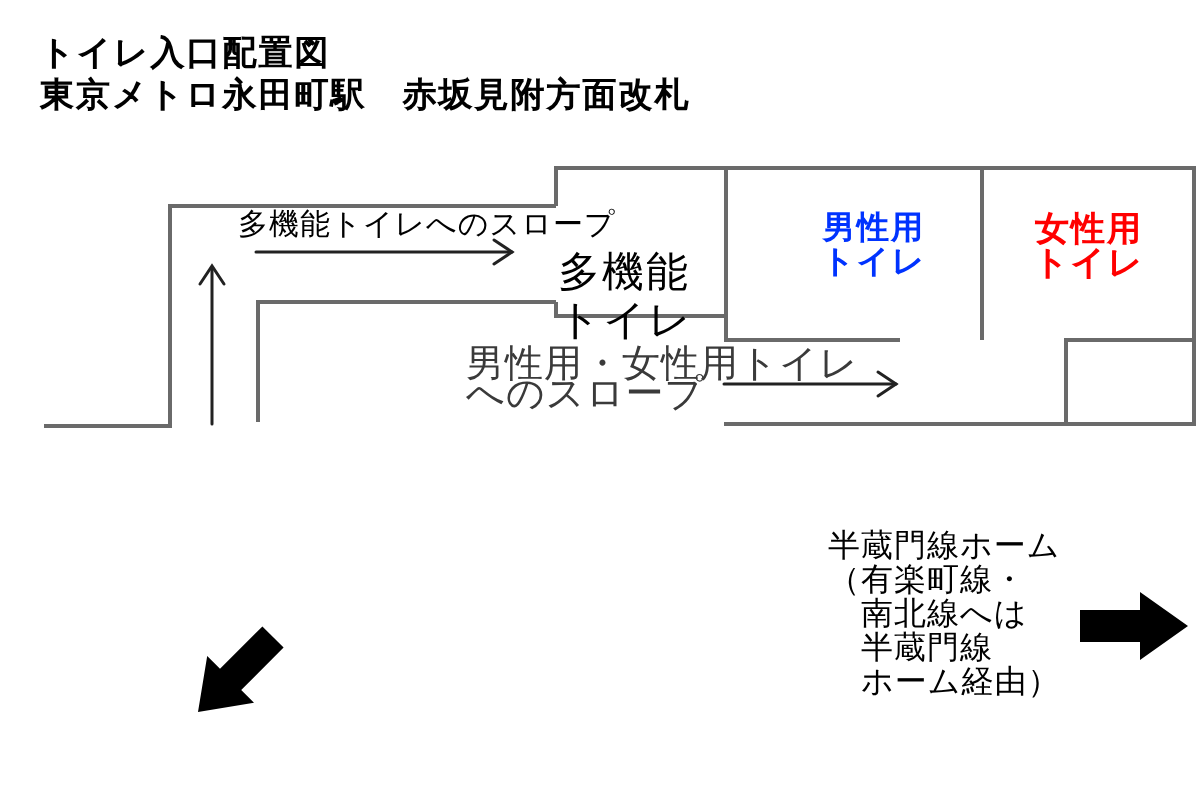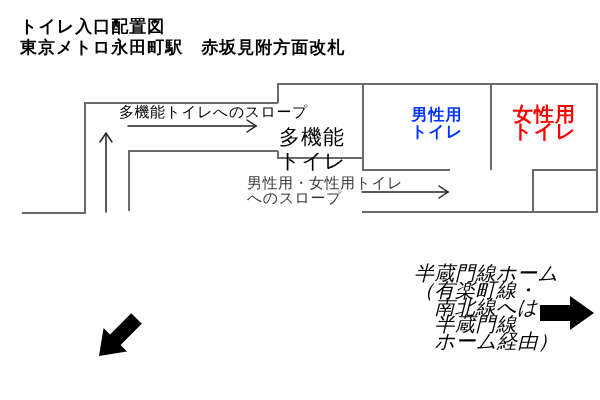--- a/index.html
+++ b/index.html
@@ -4,24 +4,24 @@
 <style>
   html,body{margin:0;padding:0;background:#ffffff;width:600px;height:400px;overflow:hidden;}
   body{font-family:"Liberation Sans","DejaVu Sans",sans-serif;color:#000;}
   .stage{position:relative;width:600px;height:400px;}
   .title{position:absolute;left:20px;top:16px;font-size:17px;font-weight:bold;line-height:21px;letter-spacing:1px;}
   svg.plan{position:absolute;left:0;top:0;}
   .lbl{position:absolute;white-space:pre-line;}
   .lbl-multi-slope{left:88px;top:103px;font-size:15px;letter-spacing:0.5px;white-space:nowrap;margin-left:31px;}
   .lbl-multi-room{left:279px;top:101px;width:84px;font-size:21px;font-weight:normal;line-height:24px;text-align:left;letter-spacing:1px;margin-top:24px;}
   .lbl-men{left:364px;top:106px;width:146px;font-size:16px;font-weight:bold;line-height:17px;text-align:center;letter-spacing:1px;}
-  .lbl-women{left:492px;top:106px;width:105px;font-size:20px;font-weight:bold;line-height:17px;text-align:center;letter-spacing:1px;}
-  .lbl-mw-slope{left:247px;top:175px;font-size:15px;line-height:15px;letter-spacing:0.5px;}
+  .lbl-women{left:492px;top:106px;width:105px;font-size:17px;font-weight:bold;line-height:17px;text-align:center;letter-spacing:1px;}
+  .lbl-mw-slope{left:233px;top:175px;font-size:19px;line-height:15px;letter-spacing:0.5px;}
   .lbl-gate{left:95px;top:263px;font-size:15px;line-height:18px;letter-spacing:0.5px;}
-  .lbl-platform{left:414px;top:265px;font-size:20px;line-height:17px;letter-spacing:0.5px;font-style:italic;}
+  .lbl-platform{left:414px;top:265px;font-size:16px;line-height:17px;letter-spacing:0.5px;}
 </style>
 </head>
 <body>
 
 <div class="stage">
 
   <div class="title">
     <div>トイレ入口配置図</div>
     <div>東京メトロ永田町駅　赤坂見附方面改札</div>
   </div>

